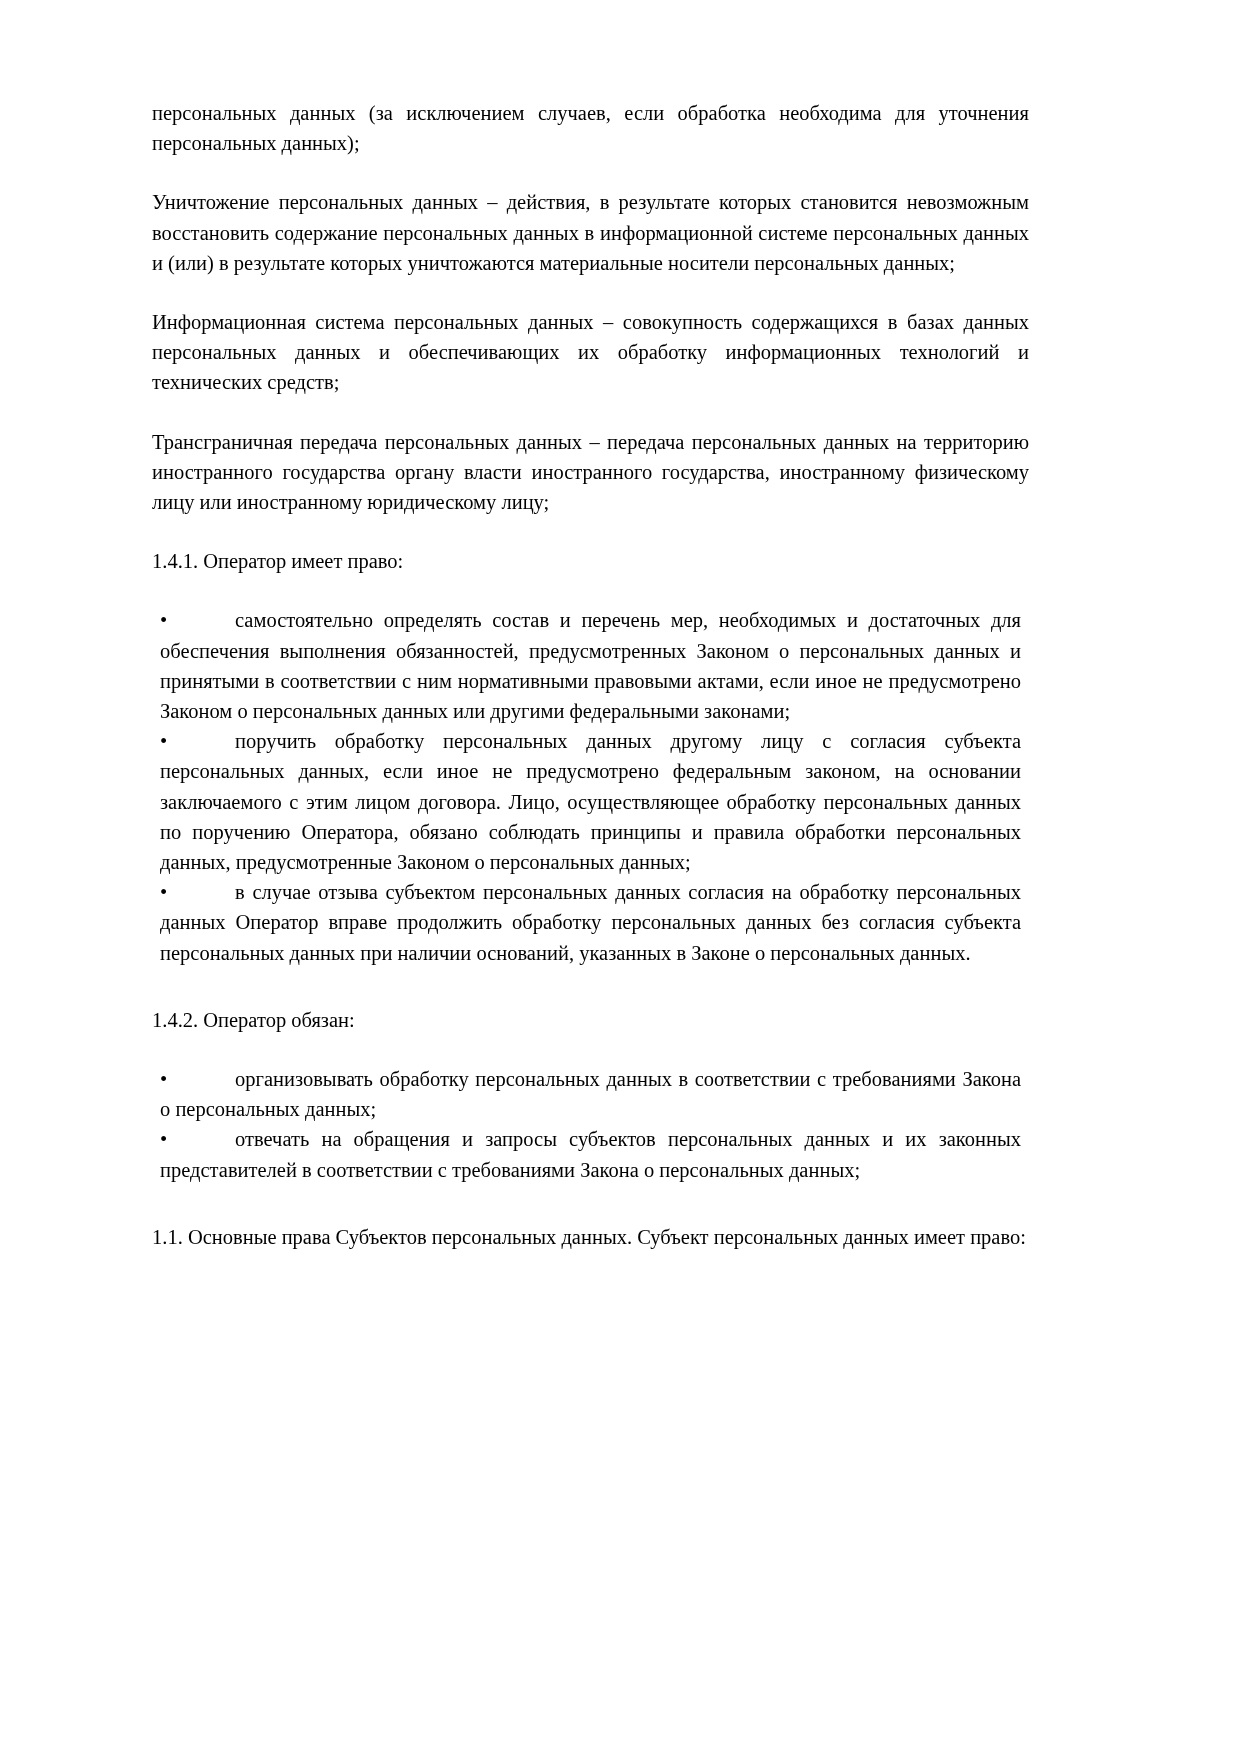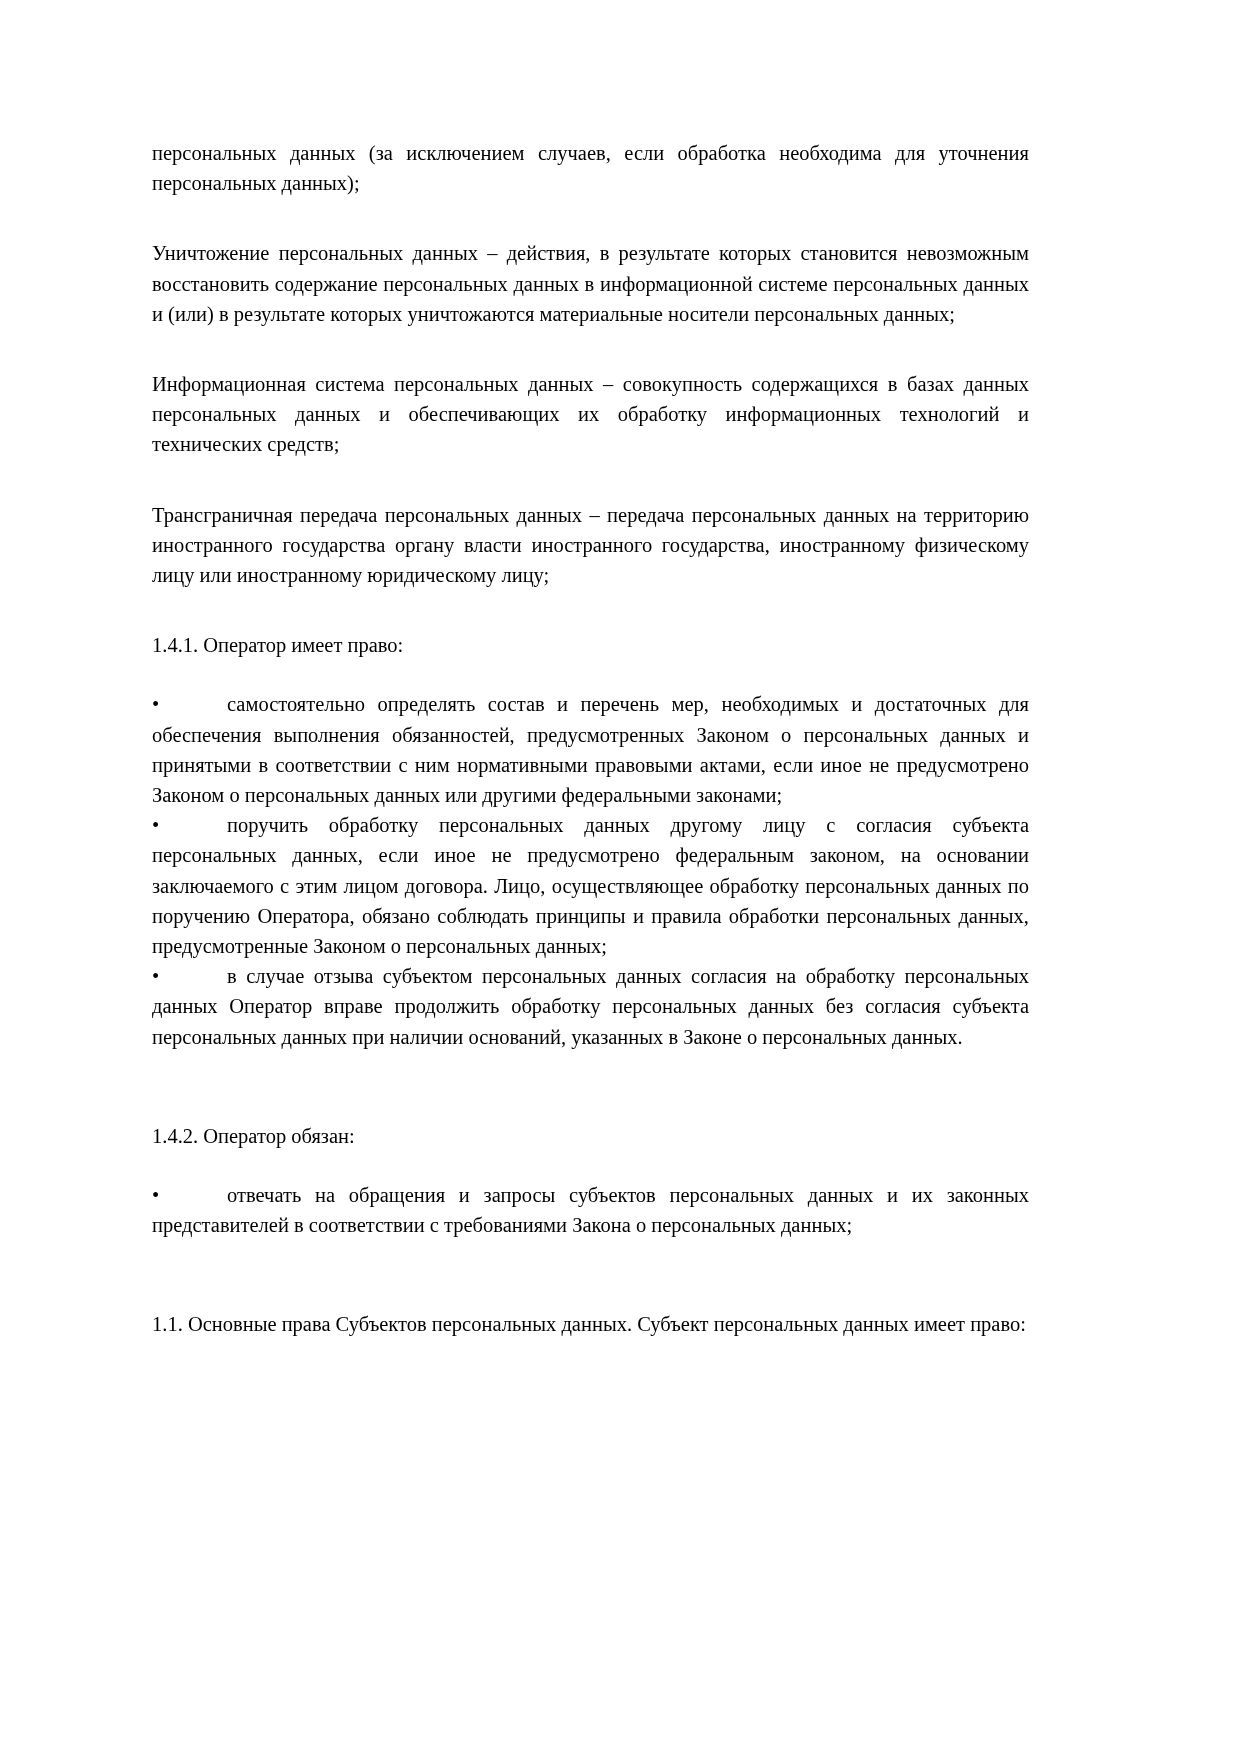--- a/index.html
+++ b/index.html
@@ -31,29 +31,28 @@
     -webkit-hyphens: none;
     hyphens: none;
   }
   p {
     margin: 0;
     padding: 0;
     text-align: justify;
   }
   p.para {
     margin-bottom: 29px;
-    margin-top: 40px;
   }
   .term {
     font-weight: normal;
   }
   
   ul.bullets {
     list-style: none;
-    margin: 0;
+    margin: 8px;
     padding: 0;
   }
   ul.bullets > li {
     margin: 0;
     padding: 0;
     text-align: justify;
     text-indent: 0;
   }
   .bullet-glyph {
     display: inline-block;
@@ -87,20 +86,21 @@
       <li><span class="bullet-glyph">•</span><span>самостоятельно определять состав и перечень мер, необходимых и достаточных для обеспечения выполнения обязанностей, предусмотренных Законом о персональных данных и принятыми в соответствии с ним нормативными правовыми актами, если иное не предусмотрено Законом о персональных данных или другими федеральными законами;</span></li>
       <li><span class="bullet-glyph">•</span><span>поручить обработку персональных данных другому лицу с согласия субъекта персональных данных, если иное не предусмотрено федеральным законом, на основании заключаемого с этим лицом договора. Лицо, осуществляющее обработку персональных данных по поручению Оператора, обязано соблюдать принципы и правила обработки персональных данных, предусмотренные Законом о персональных данных;</span></li>
       <li><span class="bullet-glyph">•</span><span>в случае отзыва субъектом персональных данных согласия на обработку персональных данных Оператор вправе продолжить обработку персональных данных без согласия субъекта персональных данных при наличии оснований, указанных в Законе о персональных данных.</span></li>
     </ul>
 
     <div class="gap-block"></div>
 
     <p class="para">1.4.2. Оператор обязан:</p>
 
     <ul class="bullets">
+      <li><span class="bullet-glyph">•</span><span>организовывать обработку персональных данных в соответствии с требованиями Закона о персональных данных;</span></li>
       <li><span class="bullet-glyph">•</span><span>отвечать на обращения и запросы субъектов персональных данных и их законных представителей в соответствии с требованиями Закона о персональных данных;</span></li>
     </ul>
 
     <div class="gap-block"></div>
 
     <p class="para">1.1. Основные права Субъектов персональных данных. Субъект персональных данных имеет право:</p>
 
 
   </div>
 </div>

